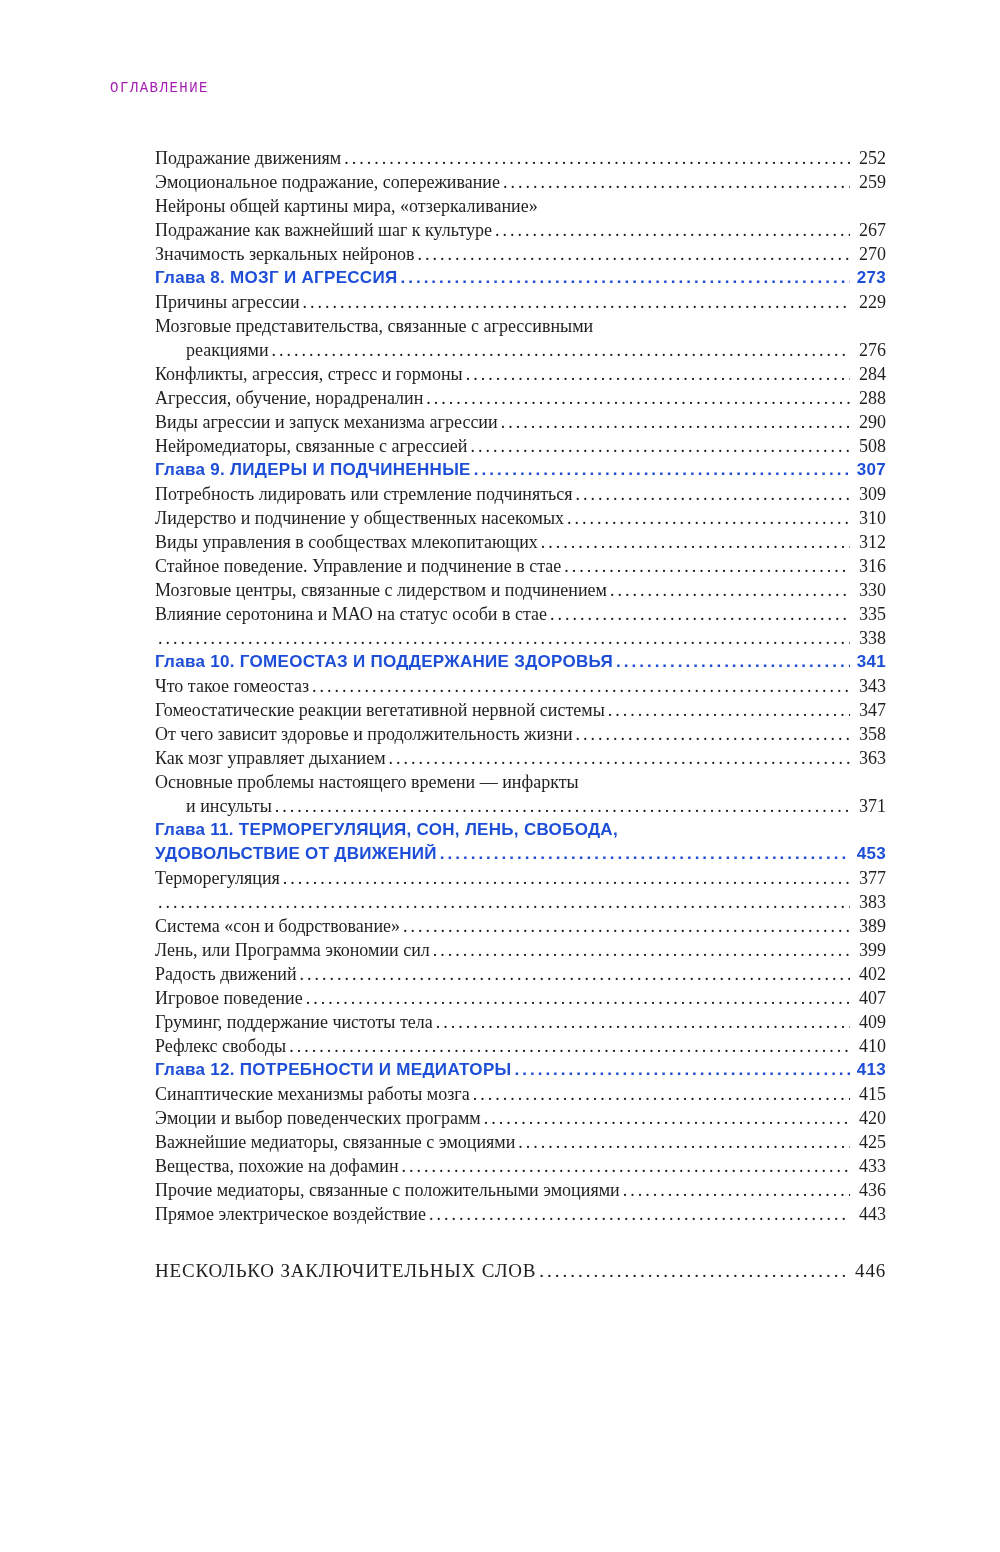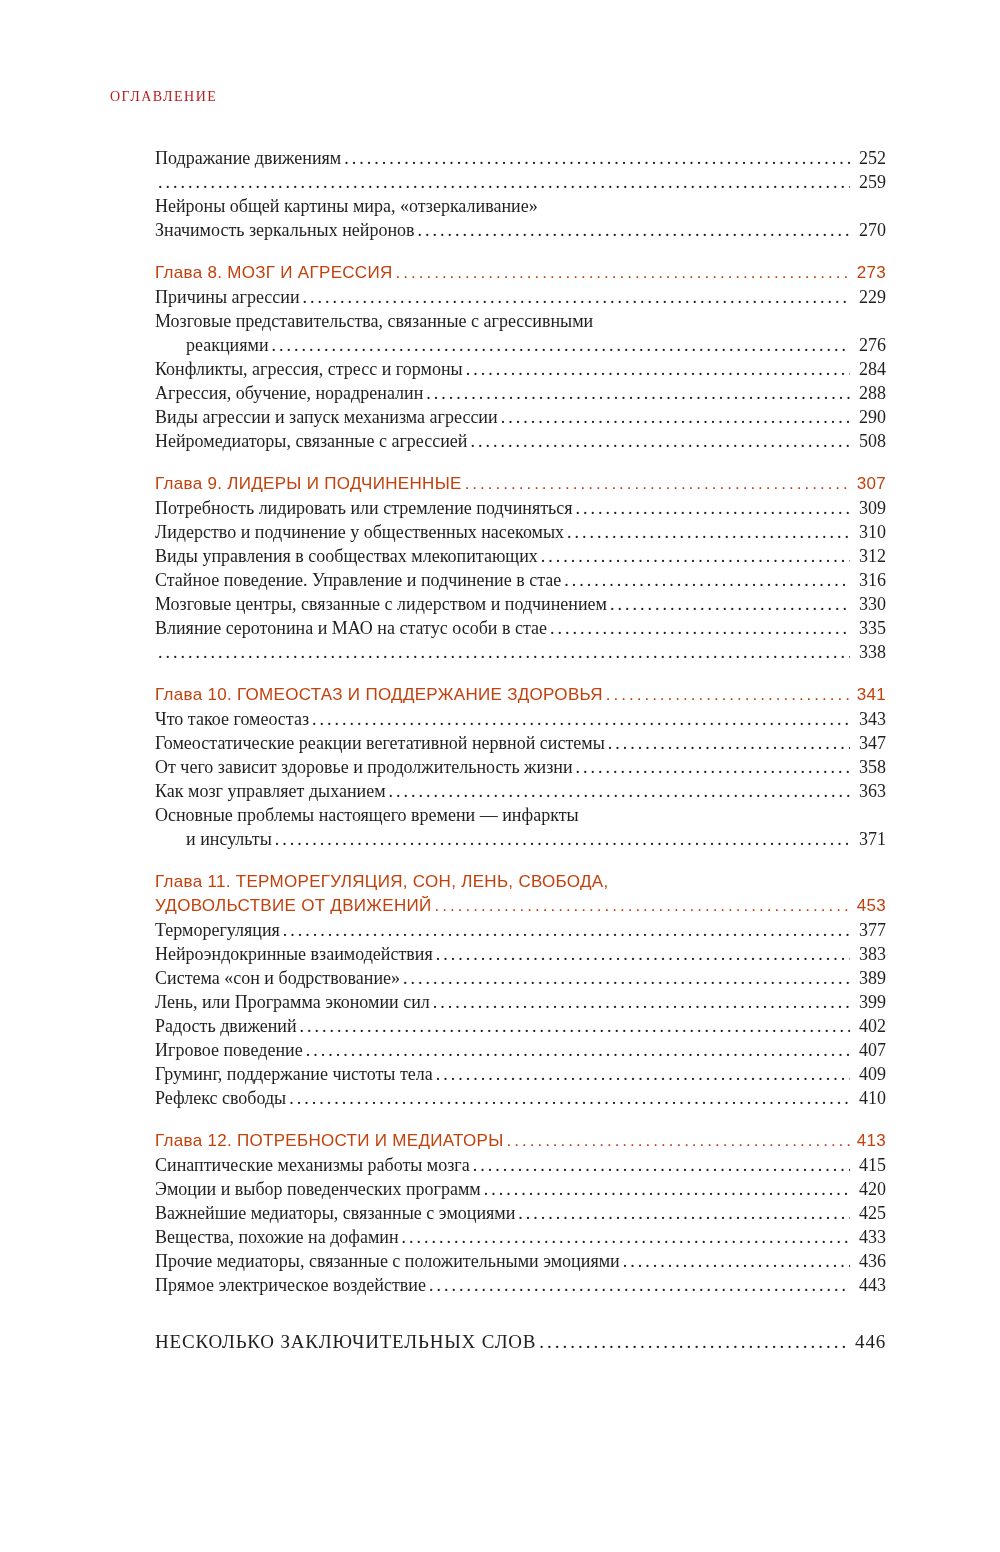--- a/index.html
+++ b/index.html
@@ -6,25 +6,25 @@
   html, body { background: #ffffff; }
   body {
     width: 1000px; height: 1552px;
     position: relative;
     font-family: "Liberation Serif", "DejaVu Serif", serif;
     color: #1f1f1f;
     overflow: hidden;
   }
   .page-header {
     position: absolute;
-    left: 110px; top: 89px;
-    font-family: Liberation Serif, serif;
+    left: 110px; top: 80px;
+    font-family: Liberation Mono, monospace;
     font-size: 14px;
     letter-spacing: 1.5px;
-    color: #b91c1c;
+    color: #a21caf;
   }
   .toc {
     position: absolute;
     left: 155px; top: 146px;
     width: 731px;
   }
   .entry { font-size: 18px; line-height: 24px; }
   .line { display: flex; align-items: flex-end; }
   .line .text { white-space: nowrap; }
   .leader {
@@ -41,25 +41,24 @@
   .page-num {
     white-space: nowrap;
     text-align: right;
     min-width: 30px;
   }
   
   .entry.item .line.cont .text { padding-left: 31px; }
   
   .entry.chapter {
     font-family: "Liberation Sans", "DejaVu Sans", sans-serif;
-    font-weight: normal;
+    font-weight: bold;
     font-size: 17px;
     letter-spacing: 0.3px;
-    color: #c2410c;
-    margin-top: 19px;
+    color: #1d4ed8;
   }
   
   .entry.final {
     margin-top: 33px;
     font-size: 19px;
     letter-spacing: 0.8px;
   }
 </style>
 </head>
 <body>
@@ -69,27 +68,35 @@
 <div class="toc">
     <div class="entry item">
       <div class="line">
         <span class="text">Подражание движениям</span>
         <span class="leader"></span>
         <span class="page-num">252</span>
       </div>
     </div>
     <div class="entry item">
       <div class="line">
+        <span class="text">Эмоциональное подражание, сопереживание</span>
         <span class="leader"></span>
         <span class="page-num">259</span>
       </div>
     </div>
     <div class="entry item">
       <div class="line">
         <span class="text">Нейроны общей картины мира, «отзеркаливание»</span>
+      </div>
+    </div>
+    <div class="entry item">
+      <div class="line">
+        <span class="text">Подражание как важнейший шаг к культуре</span>
+        <span class="leader"></span>
+        <span class="page-num">267</span>
       </div>
     </div>
     <div class="entry item">
       <div class="line">
         <span class="text">Значимость зеркальных нейронов</span>
         <span class="leader"></span>
         <span class="page-num">270</span>
       </div>
     </div>
     <div class="entry chapter">
@@ -256,21 +263,20 @@
     </div>
     <div class="entry item">
       <div class="line">
         <span class="text">Терморегуляция</span>
         <span class="leader"></span>
         <span class="page-num">377</span>
       </div>
     </div>
     <div class="entry item">
       <div class="line">
-        <span class="text">Нейроэндокринные взаимодействия</span>
         <span class="leader"></span>
         <span class="page-num">383</span>
       </div>
     </div>
     <div class="entry item">
       <div class="line">
         <span class="text">Система «сон и бодрствование»</span>
         <span class="leader"></span>
         <span class="page-num">389</span>
       </div>

